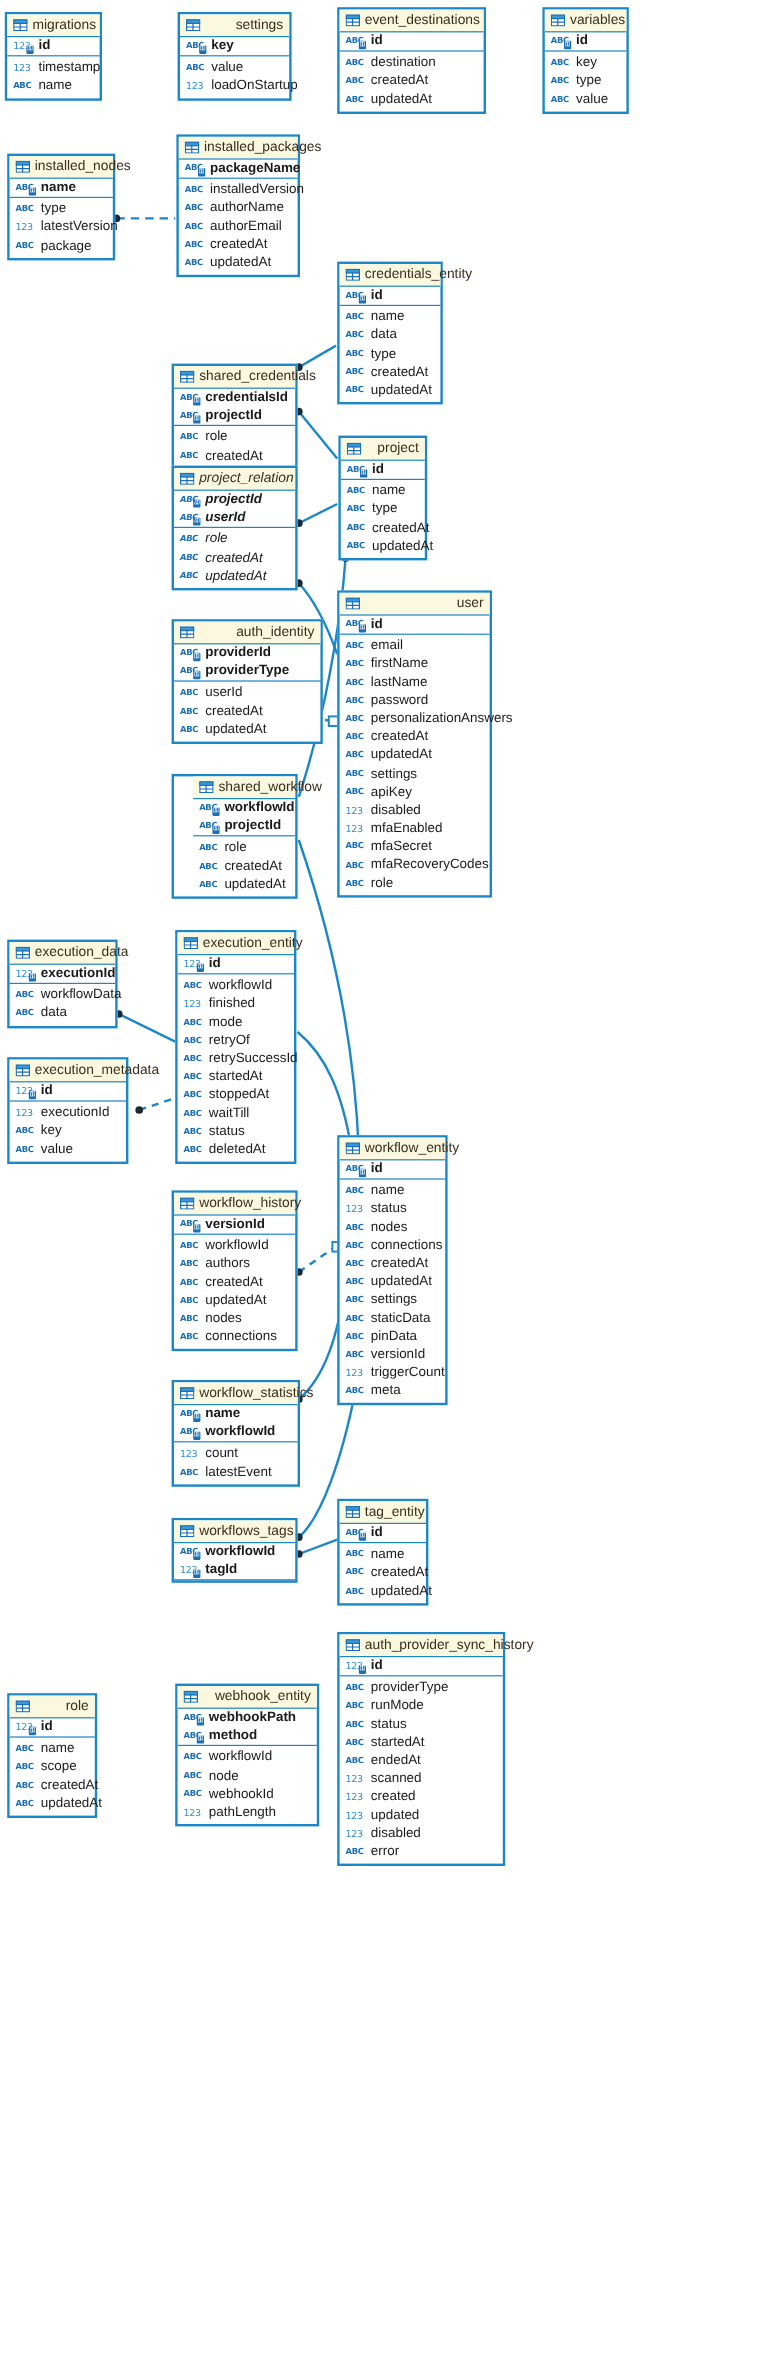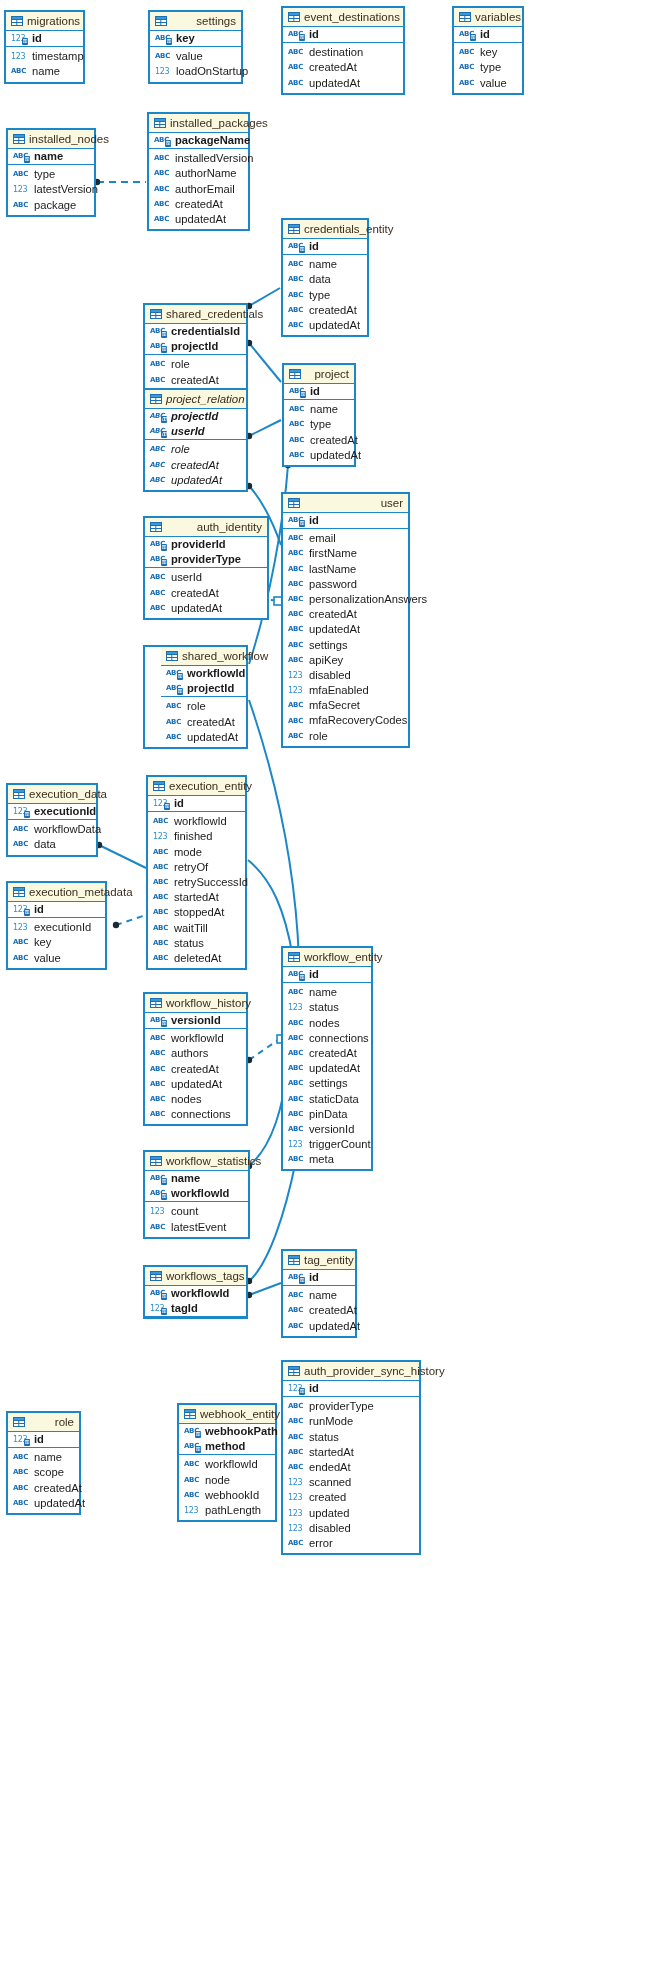--- a/index.html
+++ b/index.html
@@ -1335,21 +1335,21 @@
             <span class="col-name">createdAt</span>
           </div>
           <div class="col">
             <span class="type-badge">
               <span class="glyph">ABC</span>
             </span>
             <span class="col-name">updatedAt</span>
           </div>
         </div>
       </div>
-      <div class="table" style="left: 146px; top: 1403px; width: 100px; margin-left: 31px;">
+      <div class="table" style="left: 146px; top: 1403px; width: 120px;">
         <div class="tbl-header">
           <svg class="tbl-icon" viewBox="0 0 12 10">
             <rect x="0.5" y="0.5" width="11" height="9" fill="#ffffff" stroke="#1b6fb5"></rect>
             <rect x="0.5" y="0.5" width="11" height="3" fill="#3a9ad9" stroke="#1b6fb5"></rect>
             <line x1="5.8" y1="3.5" x2="5.8" y2="9.5" stroke="#1b6fb5"></line>
             <line x1="0.5" y1="6.5" x2="11.5" y2="6.5" stroke="#1b6fb5"></line>
           </svg>
           <span>webhook_entity</span>
         </div>
         <div class="pk-section">

